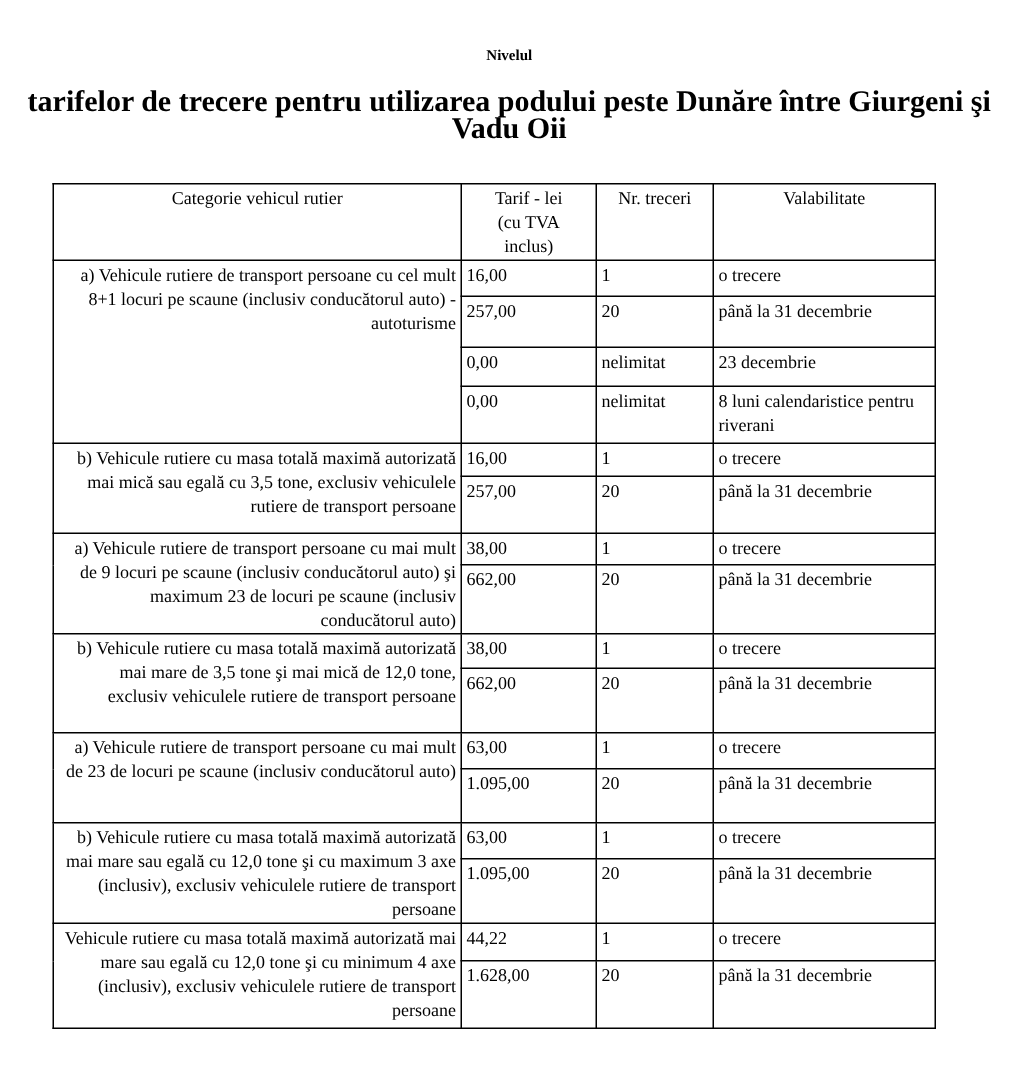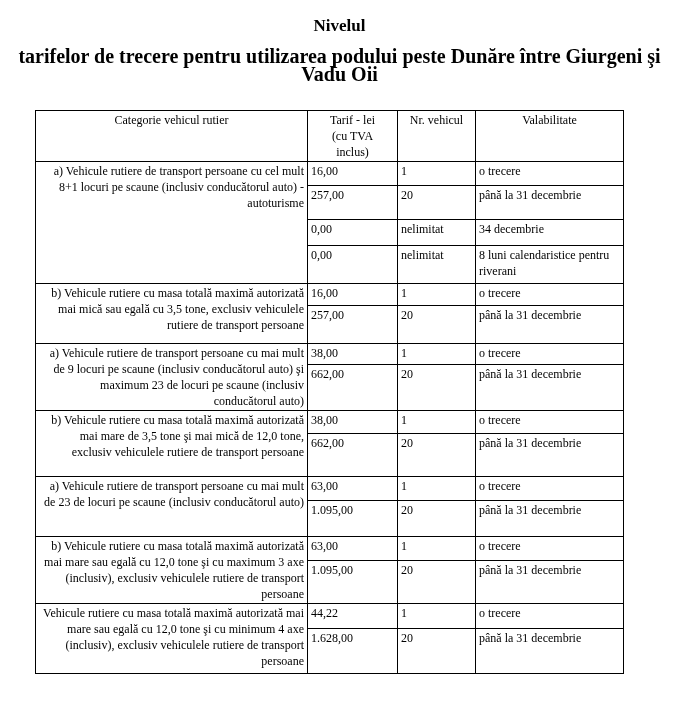--- a/index.html
+++ b/index.html
@@ -5,23 +5,23 @@
   * { margin: 0; padding: 0; box-sizing: border-box; }
   html, body { background: #ffffff; }
   body {
     width: 679px;
     height: 718px;
     font-family: "Liberation Serif", "DejaVu Serif", serif;
     color: #000000;
     overflow: hidden;
   }
   .title1 {
-    margin-top: 17px;
+    margin-top: 29px;
     text-align: center;
-    font-size: 17px;
+    font-size: 10px;
     line-height: 18px;
     font-weight: bold;
   }
   .title2 {
     margin-top: 12px;
     text-align: center;
     font-size: 20px;
     line-height: 18px;
     font-weight: bold;
   }
@@ -61,39 +61,39 @@
       <col class="c3">
       <col class="c4">
   </colgroup>
 
   <tbody>
       <tr style="height:50px">
     <th>Categorie vehicul rutier</th>
     <th class="pre">Tarif - lei
 (cu TVA
 inclus)</th>
-    <th>Nr. vehicul</th>
+    <th>Nr. treceri</th>
     <th>Valabilitate</th>
   </tr>
 
   <tr style="height:24px">
     <td class="cat" rowspan="4">a) Vehicule rutiere de transport persoane cu cel mult 8+1 locuri pe scaune (inclusiv conducătorul auto) - autoturisme</td>
     <td class="num">16,00</td>
     <td class="num">1</td>
     <td class="val">o trecere</td>
   </tr>
   <tr style="height:34px">
     <td class="num">257,00</td>
     <td class="num">20</td>
     <td class="val">până la 31 decembrie</td>
   </tr>
   <tr style="height:26px">
     <td class="num">0,00</td>
     <td class="num">nelimitat</td>
-    <td class="val">34 decembrie</td>
+    <td class="val">23 decembrie</td>
   </tr>
   <tr style="height:38px">
     <td class="num">0,00</td>
     <td class="num">nelimitat</td>
     <td class="val">8 luni calendaristice pentru riverani</td>
   </tr>
 
   <tr style="height:22px">
     <td class="cat" rowspan="2">b) Vehicule rutiere cu masa totală maximă autorizată mai mică sau egală cu 3,5 tone, exclusiv vehiculele rutiere de transport persoane</td>
     <td class="num">16,00</td>

